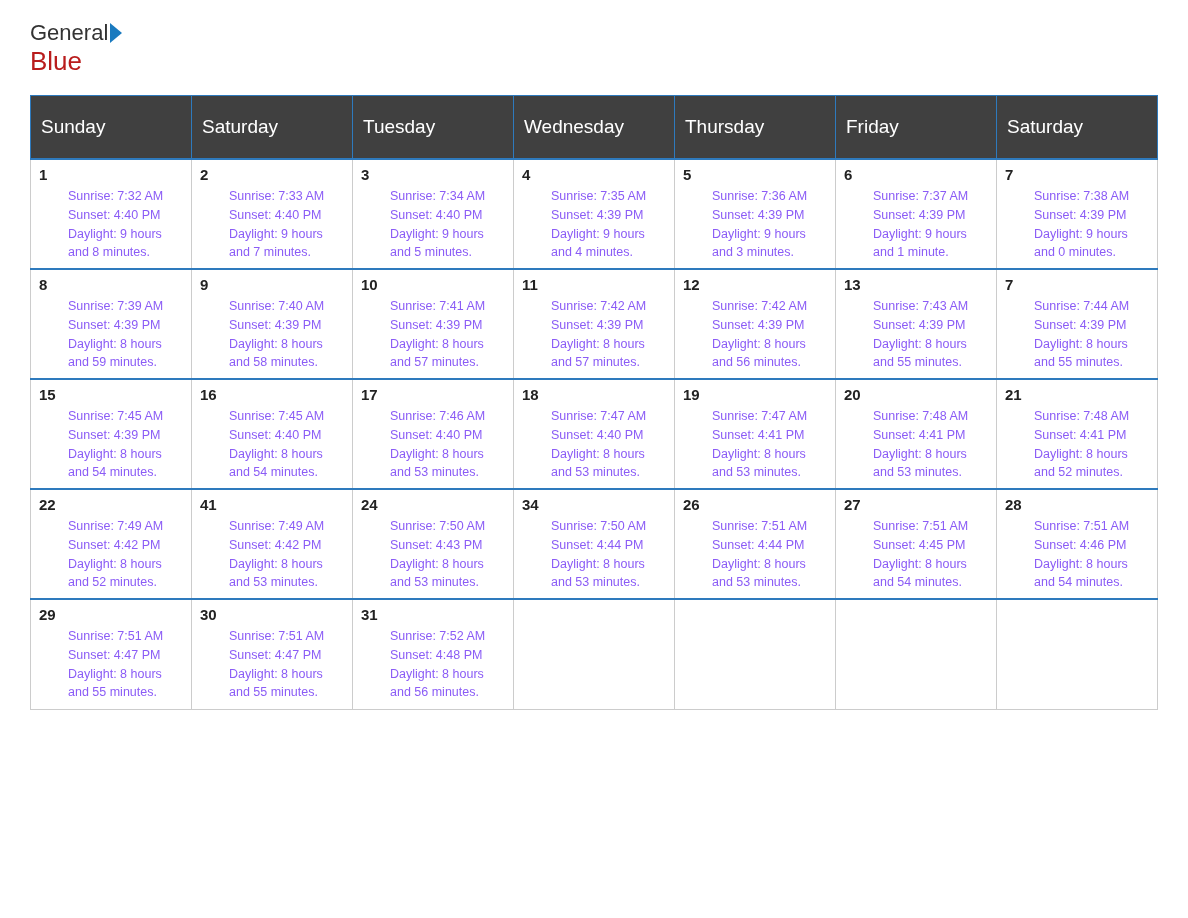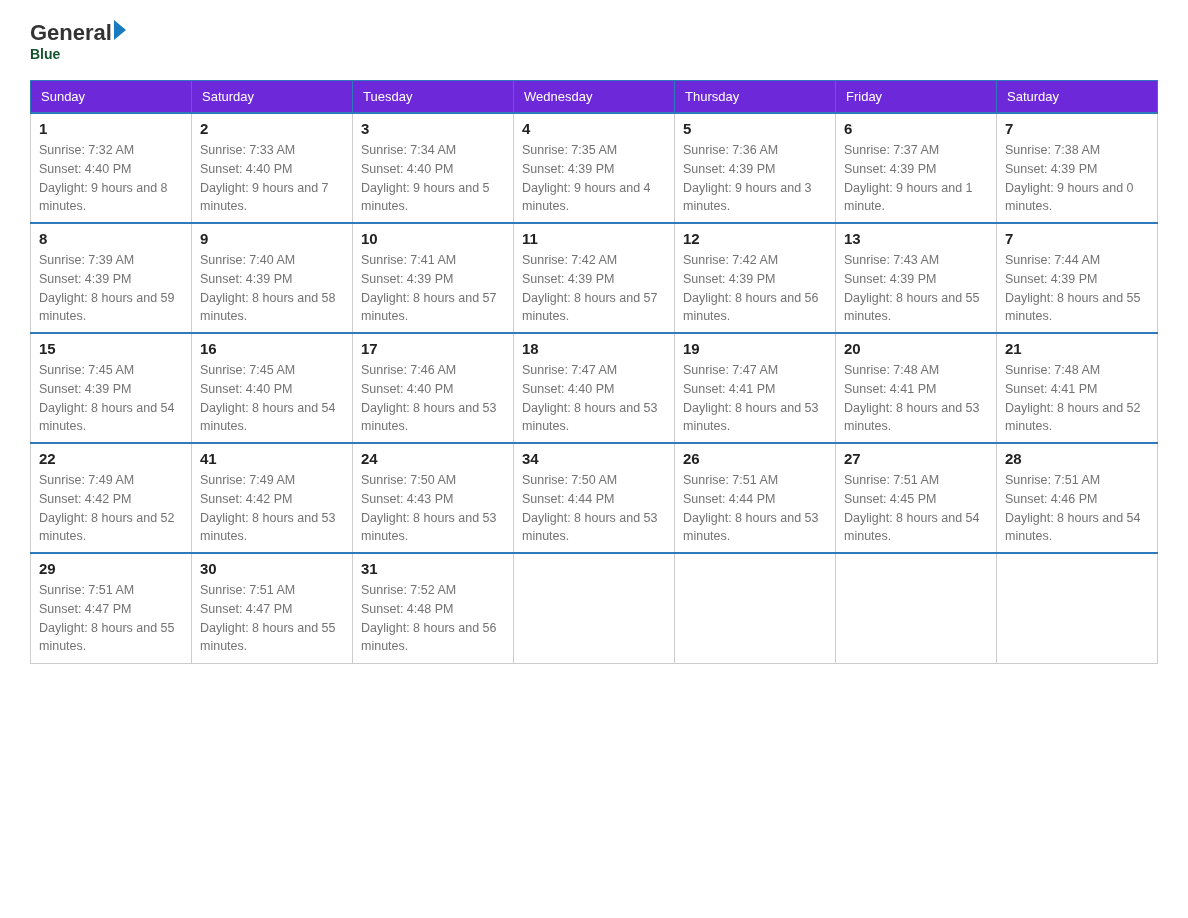--- a/index.html
+++ b/index.html
@@ -16,71 +16,73 @@
       align-items: flex-start;
       margin-bottom: 18px;
     }
     .logo {
       display: flex;
       flex-direction: column;
       align-items: flex-start;
     }
     .logo-text {
       display: flex;
+      align-items: center;
       font-size: 22px;
-      font-weight: bold;
+      font-weight: normal;
       color: #333;
     }
     .logo-general { color: #333; }
     .logo-arrow {
       width: 0; height: 0;
       border-left: 12px solid #1a7abf;
       border-top: 10px solid transparent;
       border-bottom: 10px solid transparent;
       margin: 0 2px;
       display: inline-block;
     }
-    .logo-blue { color: #14532d; font-size: 14px; font-weight: bold; }
+    .logo-blue { color: #b91c1c; font-size: 26px; font-weight: normal; }
     .title-section { text-align: right; }
     .month-title { font-size: 48px; font-weight: normal; color: #222; }
     .location { font-size: 20px; color: #444; margin-top: 4px; }
 
     table {
       width: 100%;
       border-collapse: collapse;
       table-layout: fixed;
     }
     thead tr th {
-      background-color: #6d28d9;
+      background-color: #404040;
       color: #fff;
-      font-size: 13px;
+      font-size: 19px;
       font-weight: normal;
-      padding: 8px 10px;
+      padding: 20px 10px;
       text-align: left;
       border: 1px solid #2e7abd;
     }
     tbody tr td {
       border: 1px solid #ccc;
       vertical-align: top;
       padding: 6px 8px;
       font-size: 13px;
       color: #222;
       height: 110px;
     }
     .day-number {
       font-size: 15px;
       font-weight: bold;
       color: #222;
       display: block;
       margin-bottom: 4px;
     }
     .day-info {
       font-size: 12.5px;
-      color: #737373;
+      color: #8b5cf6;
       line-height: 1.5;
+      margin-left: 29px;
     }
     tbody tr:nth-child(odd) td { background: #fff; }
     tbody tr:nth-child(even) td { background: #fff; }
     tbody tr td:empty { background: #fff; }
     .week-row td { border-top: 2px solid #2e7abd; }
   </style>
 </head>
 <body>
 
 <div class="header">

